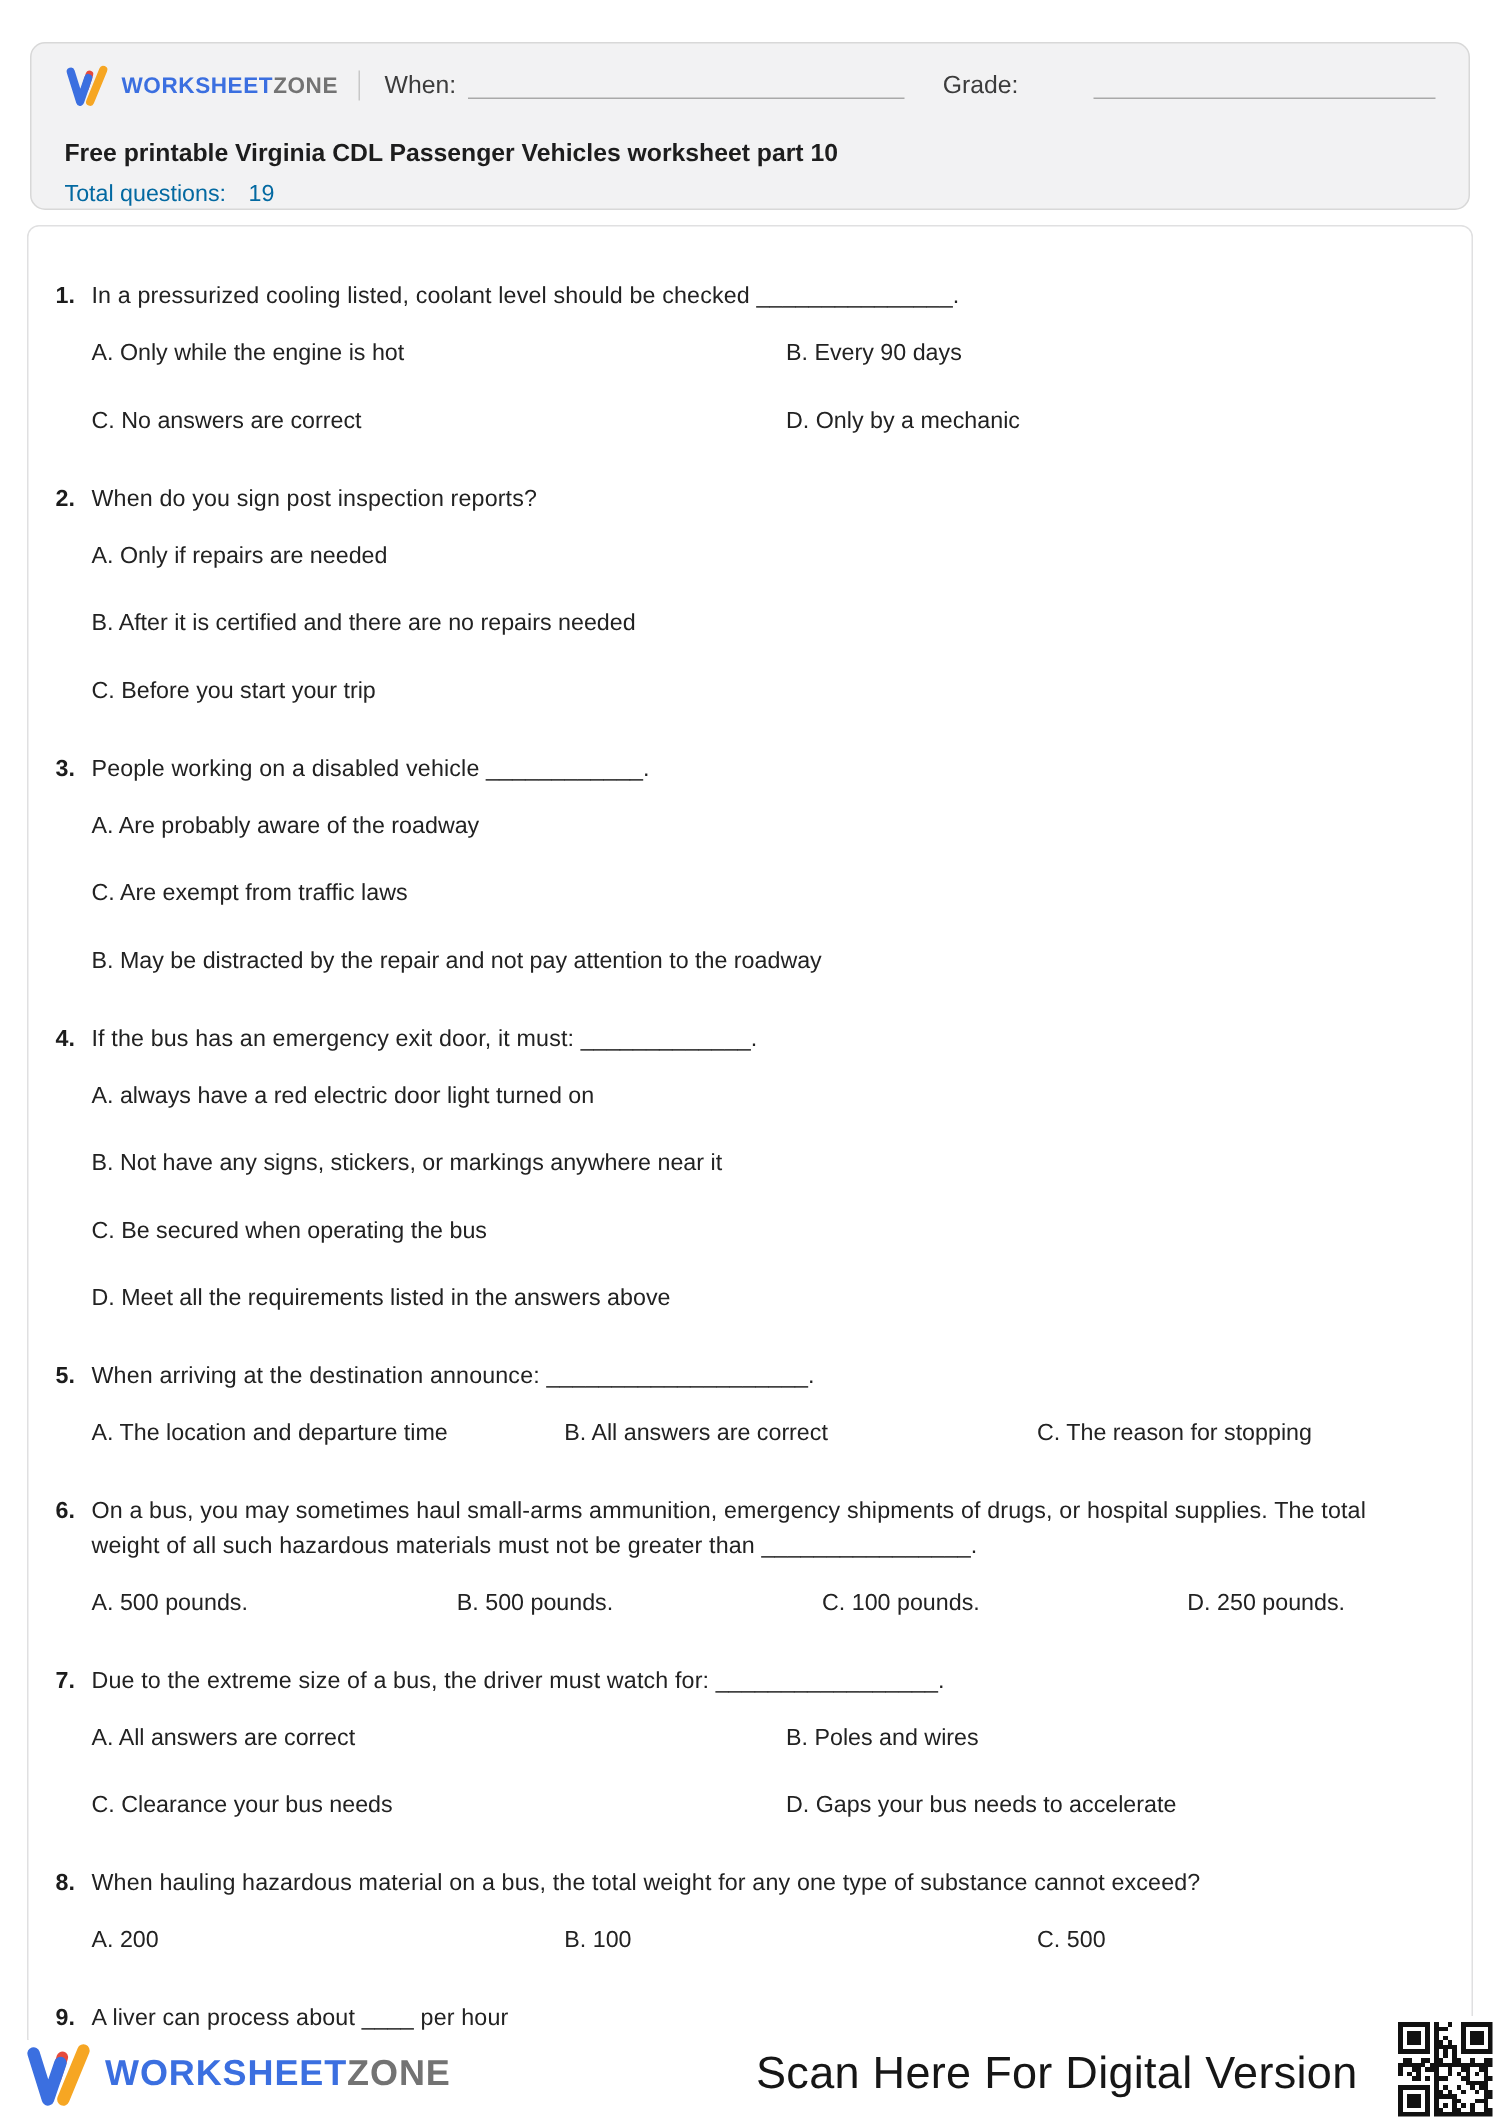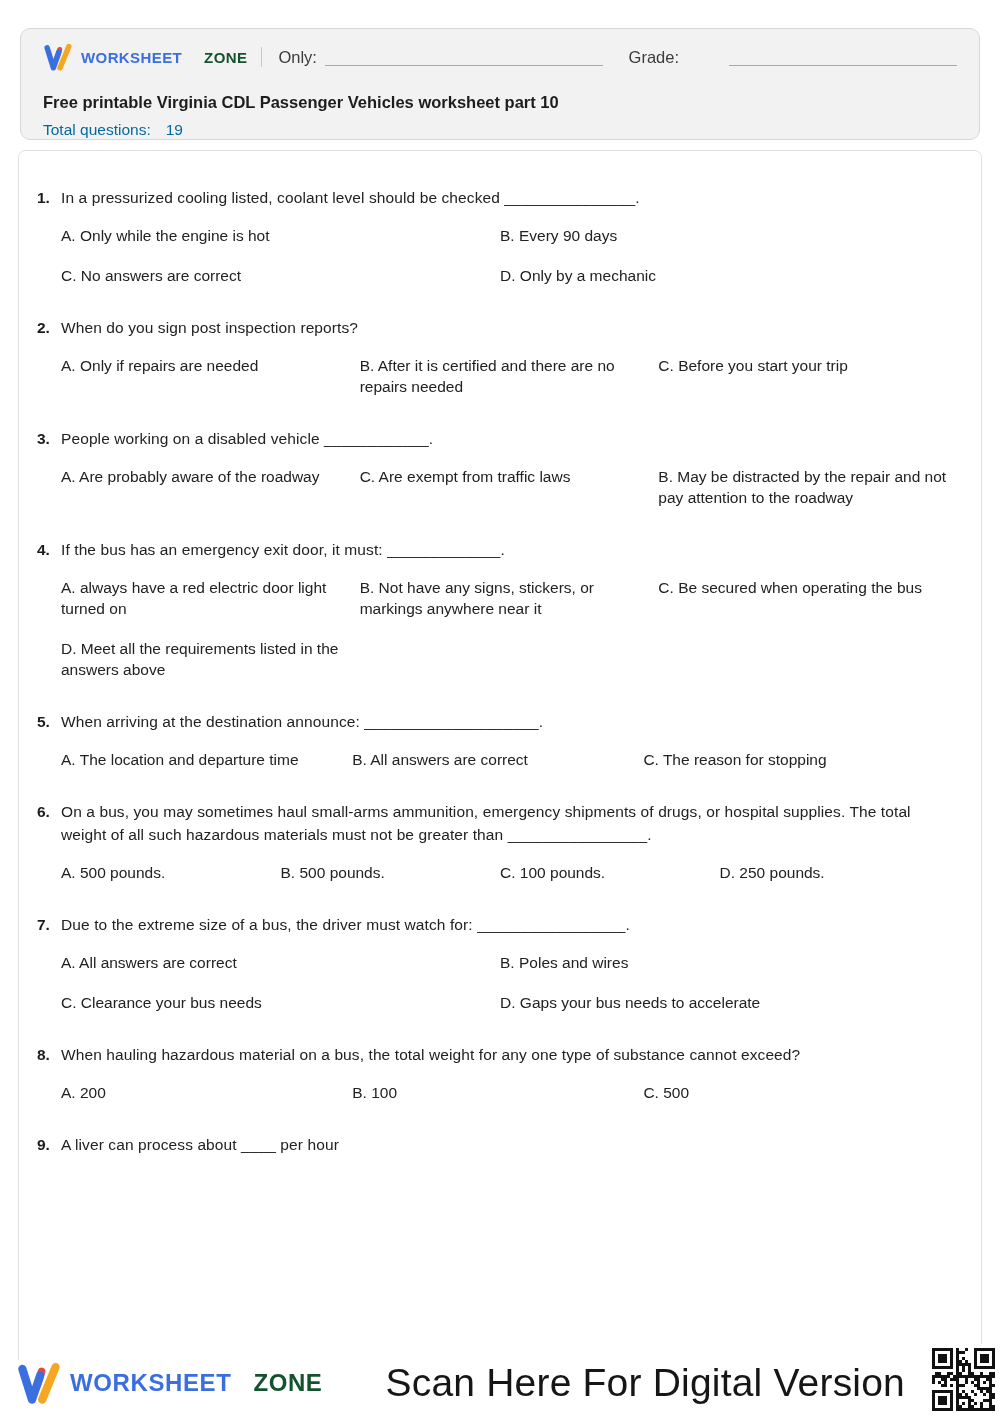--- a/index.html
+++ b/index.html
@@ -11,54 +11,54 @@
   .header-card{
     margin:28px 20px 0 20px;height:112px;box-sizing:border-box;
     background:#f2f2f3;border:1px solid #d8d8d8;border-radius:10px;
     padding:13px 22px 0 22px;
   }
   .brand-row{display:flex;align-items:center;}
   .brand{display:flex;align-items:center;gap:8px;flex:0 0 auto;}
   .brand-mark svg{display:block;}
   .brand-text{font-weight:700;font-size:15px;letter-spacing:.4px;white-space:nowrap;}
   .brand-text .w1{color:#3B6FE0;}
-  .brand-text .w2{color:#14532d;margin-left:22px;}
+  .brand-text .w2{color:#737373;}
   .header-sep{width:1px;height:20px;background:#c8c8c8;margin:0 16px 0 14px;flex:0 0 auto;}
   .field{display:flex;align-items:center;font-size:16.5px;color:#3c3c3c;}
   .field .line{height:17px;border-bottom:1px solid #a9a9a9;}
   .field-name{flex:1;margin-right:26px;}
   .field-name .line{flex:1;margin-left:8px;}
   .field-grade{flex:0 0 auto;gap:42px;}
   .field-grade .line{width:228px;margin-left:8px;}
   .doc-title{margin-top:21px;font-size:16.5px;font-weight:700;color:#1d1d1d;}
   .doc-total{margin-top:9px;font-size:15.5px;color:#0369a1;}
   .doc-total .val{margin-left:15px;}
   
   .quiz-card{
     margin:10px 18px 0 18px;height:1217px;box-sizing:border-box;
     background:#ffffff;border:1px solid #e0e0e1;border-radius:8px;
     padding:35px 24px 0 18px;
   }
   .question{margin-bottom:30px;font-size:15.5px;line-height:23px;color:#222;}
   .q-line{display:flex;}
   .q-num{flex:0 0 24px;font-weight:700;color:#1c1c1c;}
   .q-text{flex:1;letter-spacing:.1px;}
-  .options{display:grid;margin:16px 0 0 24px;row-gap:19px;font-size:15.5px;line-height:21px;}
-  .options.full{grid-template-columns:1fr 1fr 1fr;}
+  .options{display:grid;margin:16px 0 0 24px;row-gap:19px;font-size:15.5px;line-height:21px;gap:24px;}
+  .options.full{grid-template-columns:1fr;}
   .options.half{grid-template-columns:49% 51%;}
   .options.third{grid-template-columns:32.5% 32.5% 35%;}
   .options.quarter{grid-template-columns:24.5% 24.5% 24.5% 26.5%;}
   
   .footer{
     position:absolute;left:0;right:0;bottom:0;height:54px;
     display:flex;align-items:center;padding:0 95px 8px 16px;box-sizing:border-box;
     background:#fff;
   }
   .footer .brand-text{font-size:24px;letter-spacing:.6px;}
-  .scan-text{margin-left:auto;font-size:39px;color:#161616;letter-spacing:.2px;white-space:nowrap;}
+  .scan-text{margin-left:auto;font-size:30px;color:#161616;letter-spacing:.2px;white-space:nowrap;}
   .qr-box{
     position:absolute;right:1px;bottom:0;width:72px;height:70px;background:#fff;
     display:flex;align-items:center;justify-content:center;z-index:5;
   }
   .qr-box svg{display:block;}
 </style>
 </head>
 <body>
 
 <div class="header-card">
@@ -68,21 +68,21 @@
         <svg width="30" height="30" viewBox="0 0 36 36" fill="none">
           <path d="M20 9 L16.5 20" stroke="#E64A3C" stroke-width="6" stroke-linecap="round"></path>
           <path d="M5 7 L12.5 31 L19 12" stroke="#3B6FE0" stroke-width="6.5" stroke-linecap="round" stroke-linejoin="round" fill="none"></path>
           <path d="M31 5.5 L20.5 31" stroke="#F6A623" stroke-width="6.5" stroke-linecap="round"></path>
         </svg>
       </span>
       <span class="brand-text"><span class="w1">WORKSHEET</span><span class="w2">ZONE</span></span>
     </div>
     <div class="header-sep"></div>
     <div class="field field-name">
-      <span>Only:</span>
+      <span>When:</span>
       <span class="line"></span>
     </div>
     <div class="field field-grade">
       <span>Grade:</span>
       <span class="line"></span>
     </div>
   </div>
   <div class="doc-title">Free printable Virginia CDL Passenger Vehicles worksheet part 10</div>
   <div class="doc-total">
     <span>Total questions:</span><span class="val">19</span>

